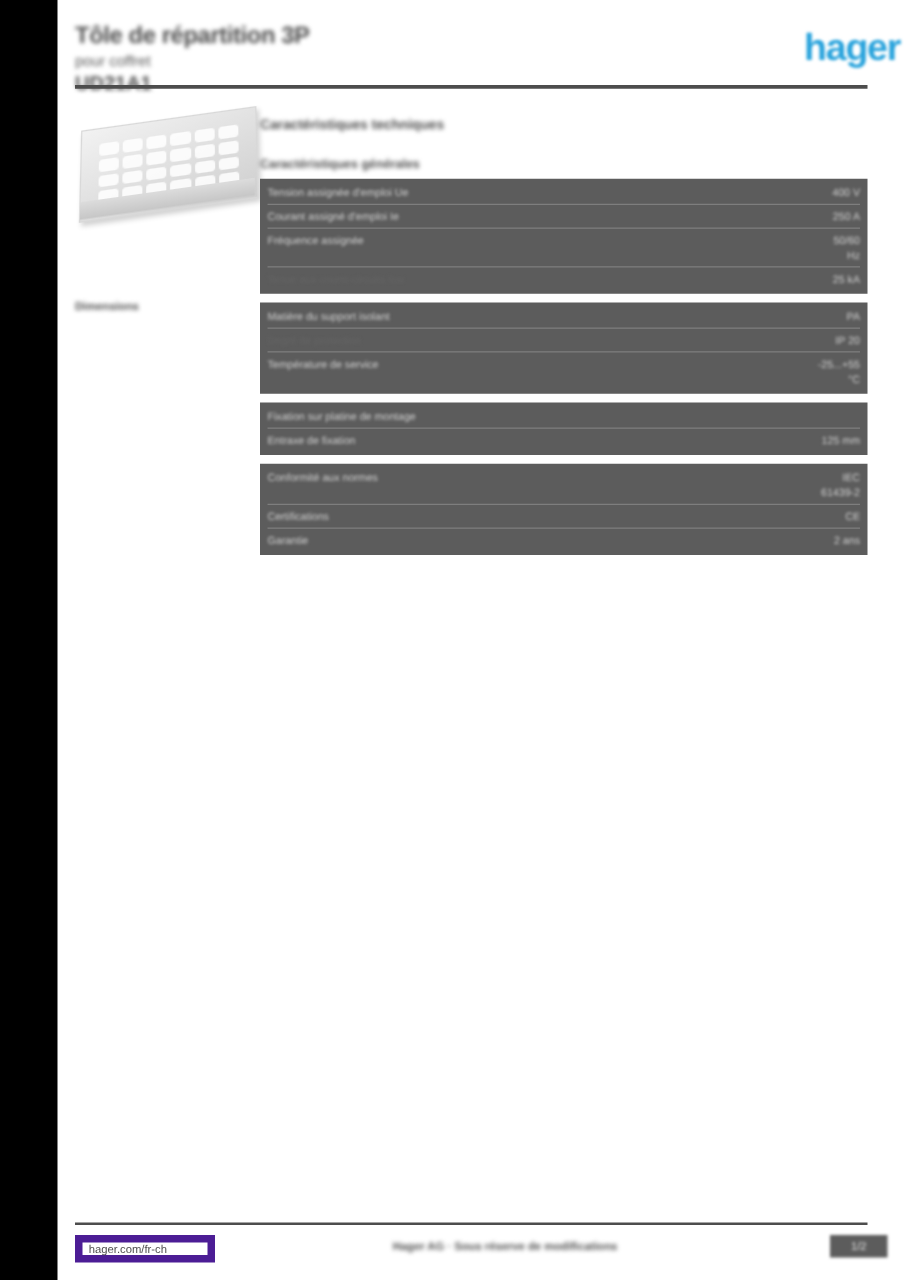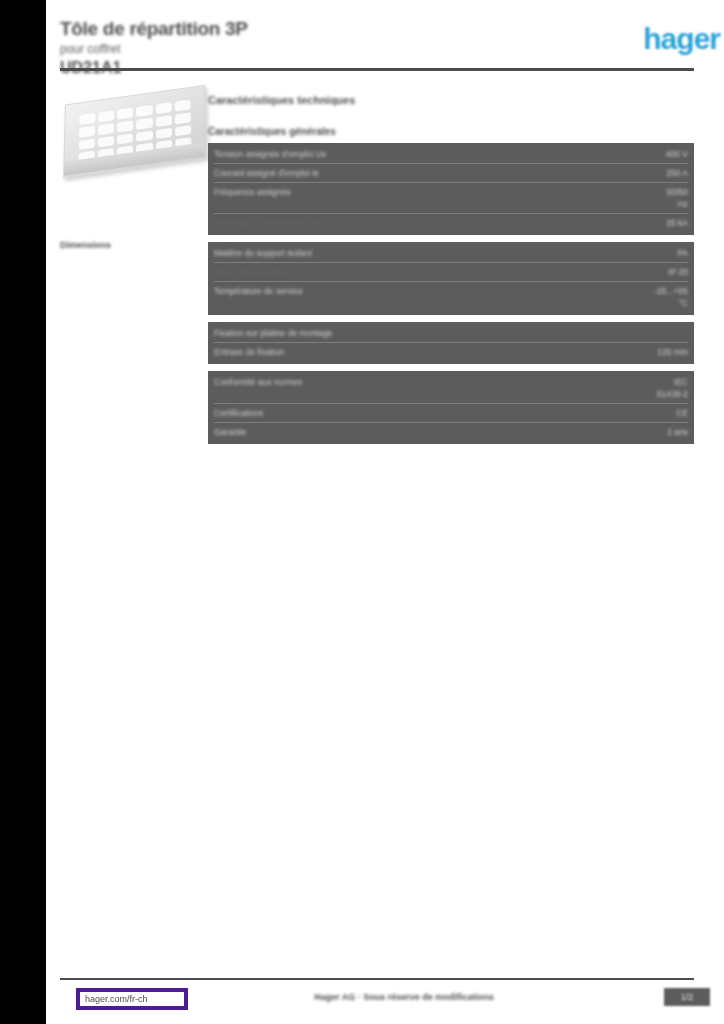--- a/index.html
+++ b/index.html
@@ -192,29 +192,28 @@
     width: 634px;
     height: 2px;
     background: #4d4d4d;
   }
   .footer-url {
     position: absolute;
     left: 14px;
     top: 988px;
     width: 112px;
     height: 22px;
-    border: 4px solid #4c1d95;
+    border: 6px solid #4c1d95;
     font-size: 9px;
     color: #4d4d4d;
     display: flex;
     align-items: center;
     padding-left: 5px;
     box-sizing: border-box;
     filter: blur(0.6px);
-    margin-left: 16px;
   }
   .footer-center {
     position: absolute;
     left: 248px;
     top: 992px;
     width: 220px;
     text-align: center;
     font-size: 9px;
     font-weight: bold;
     color: #4d4d4d;

